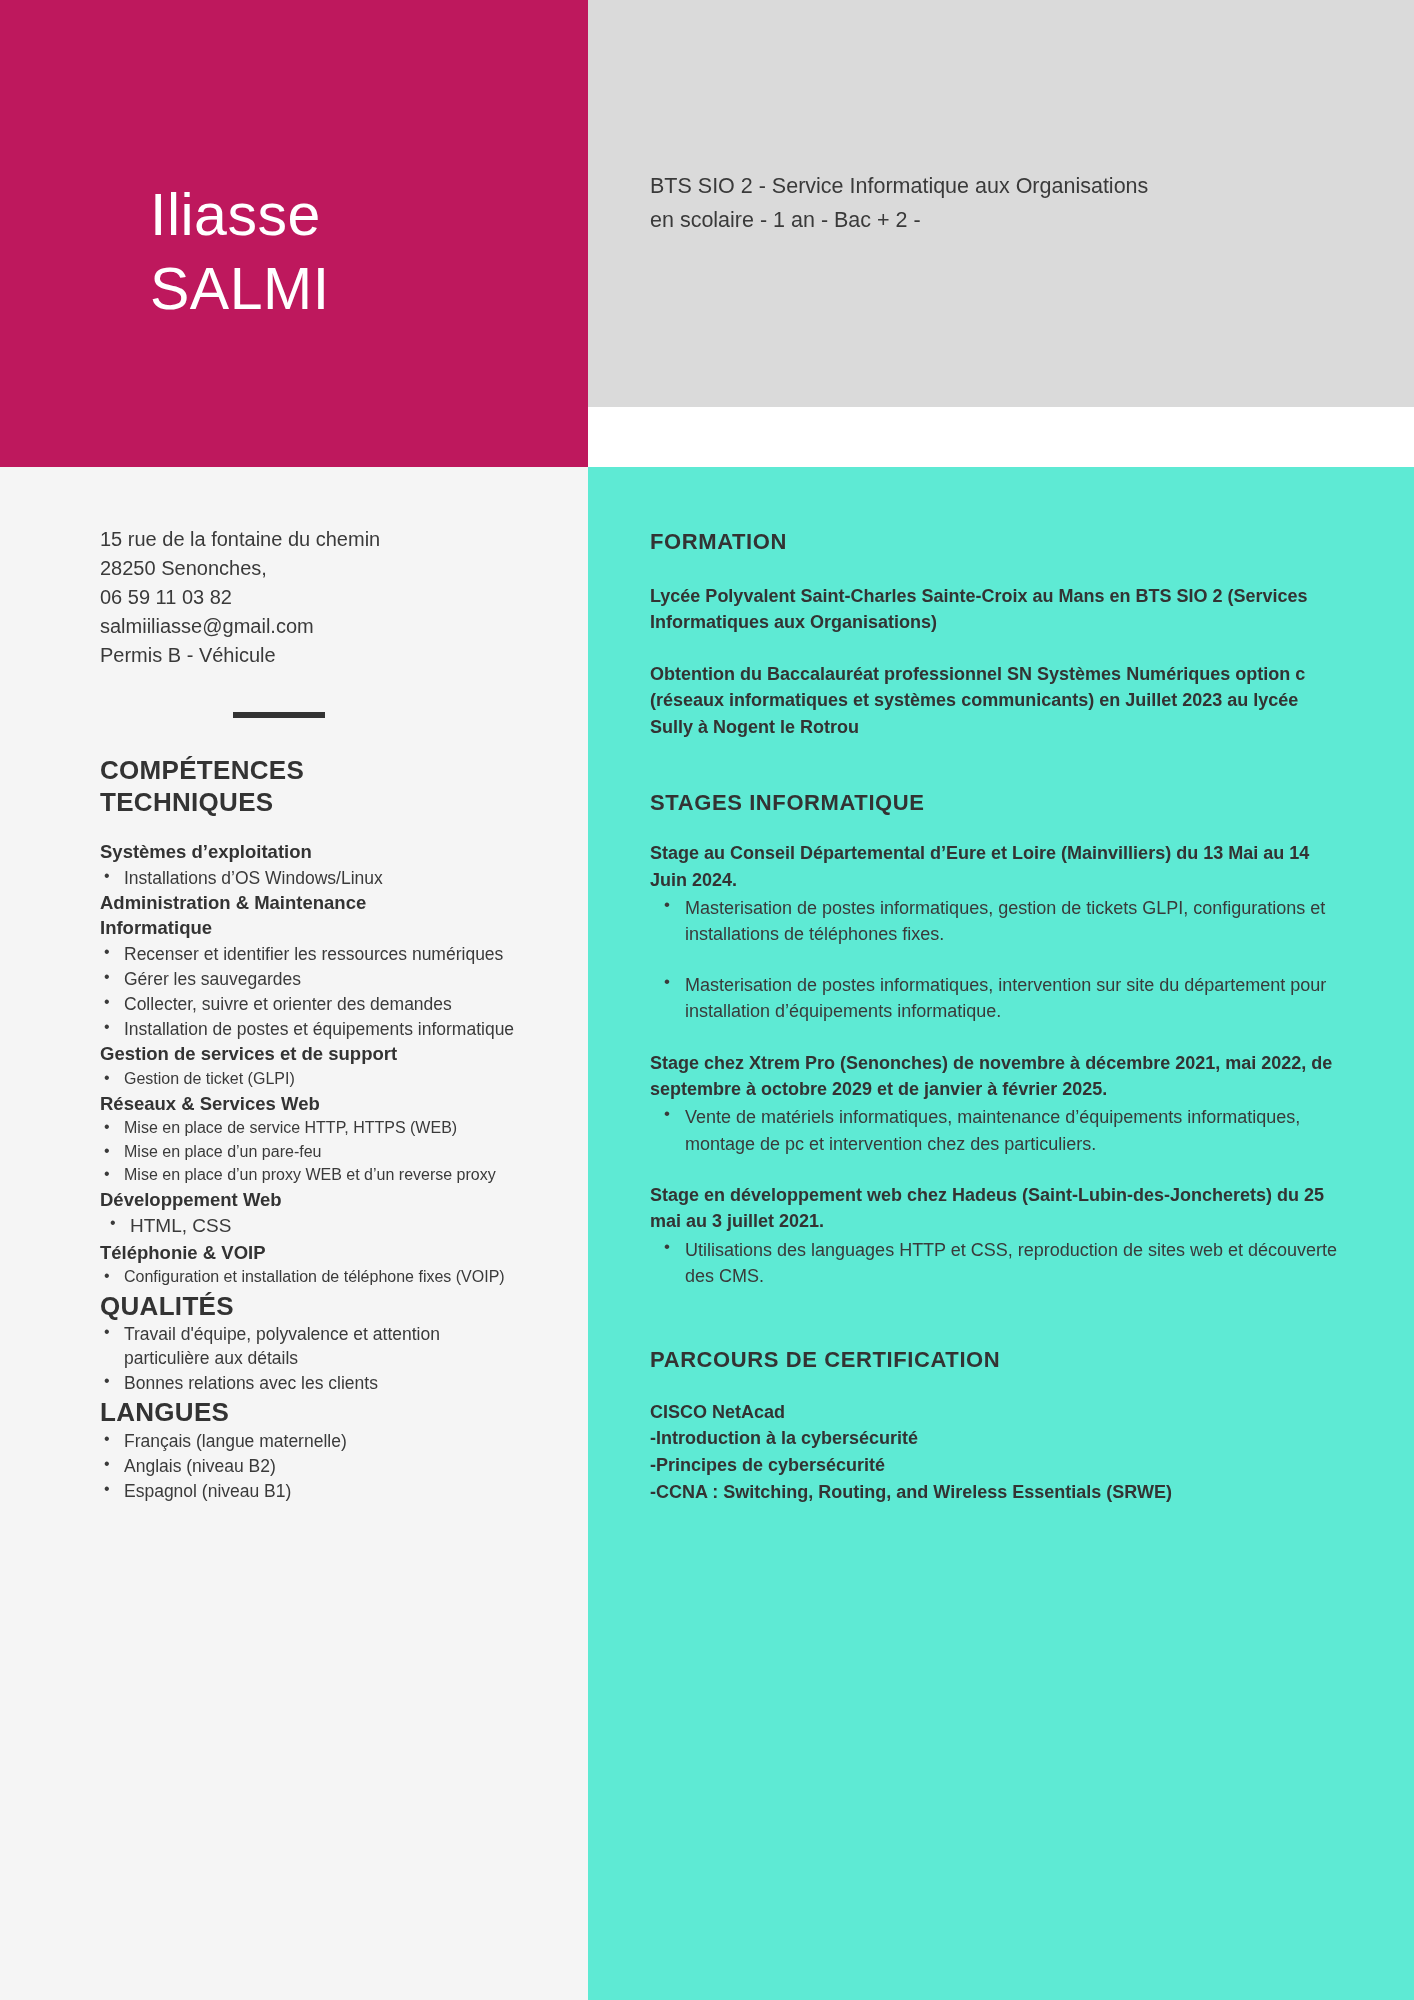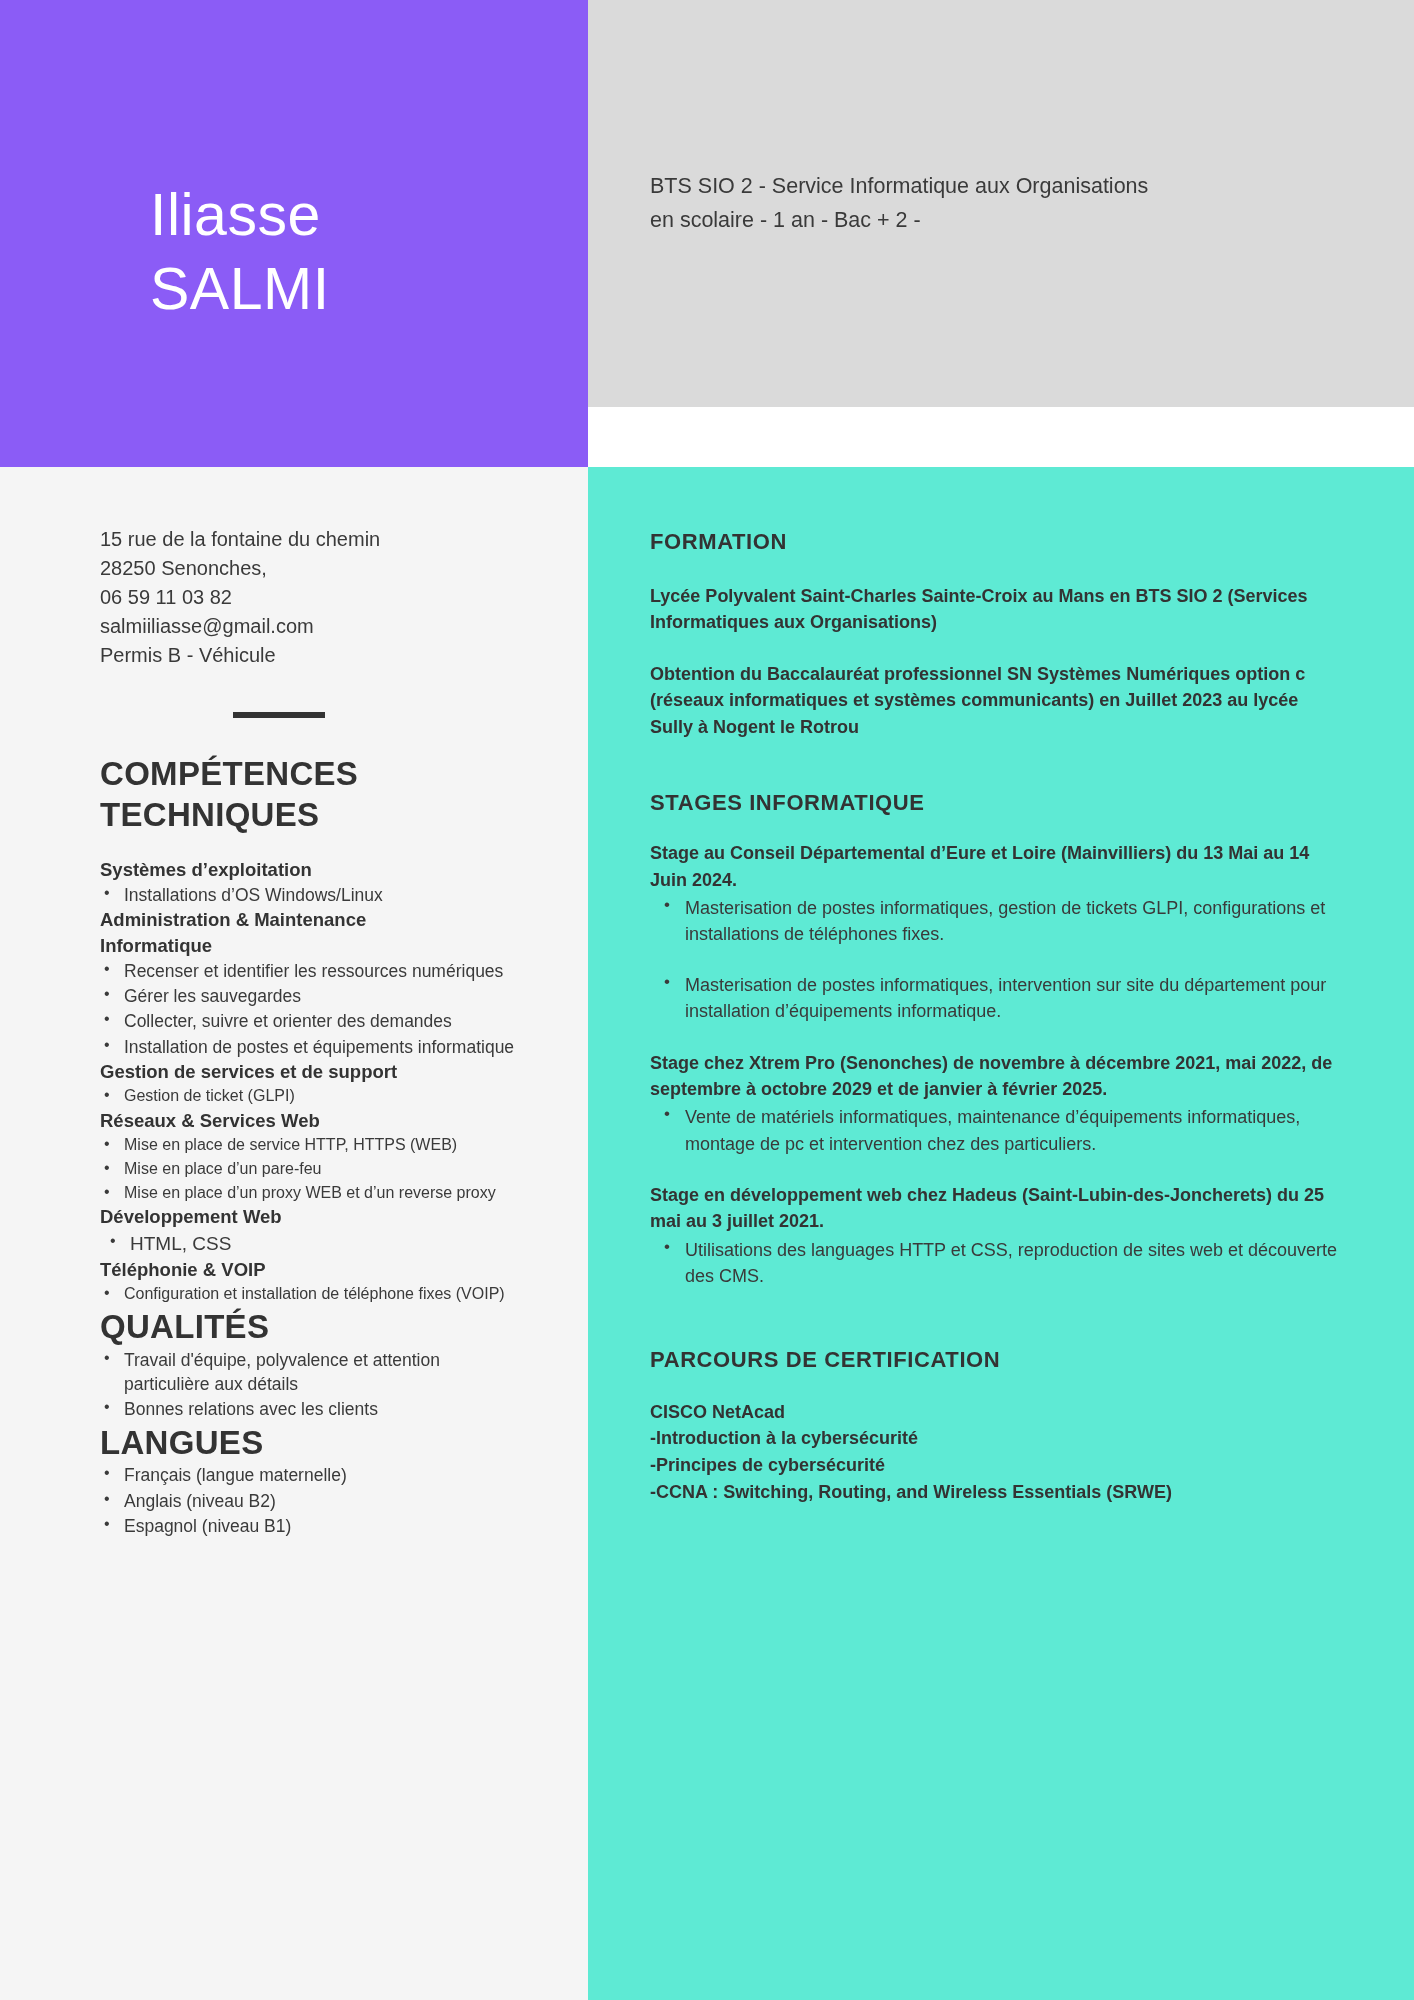--- a/index.html
+++ b/index.html
@@ -26,21 +26,21 @@
   .header {
     position: absolute;
     top: 0; left: 0;
     width: 1414px;
     height: 467px;
     display: flex;
   }
   .header-left {
     width: 588px;
     height: 467px;
-    background: #8b5cf6;
+    background: #be185d;
     box-sizing: border-box;
     padding: 0 0 0 150px;
     display: flex;
     flex-direction: column;
     justify-content: center;
   }
   .name-first, .name-last {
     color: #ffffff;
     font-size: 59px;
     font-weight: 400;
@@ -97,21 +97,21 @@
 
   .divider {
     width: 92px;
     height: 6px;
     background: #333333;
     margin: 42px 0 36px 133px;
   }
 
   
   h2.big {
-    font-size: 33px;
+    font-size: 26px;
     font-weight: 700;
     letter-spacing: 0.3px;
     line-height: 1.24;
     margin: 0;
     color: #333333;
   }
   .competences-title { margin-left: -27px; }
   .qualites-title { margin-left: -3px; margin-top: 54px; }
   .langues-title { margin-left: -3px; margin-top: 52px; }
 

